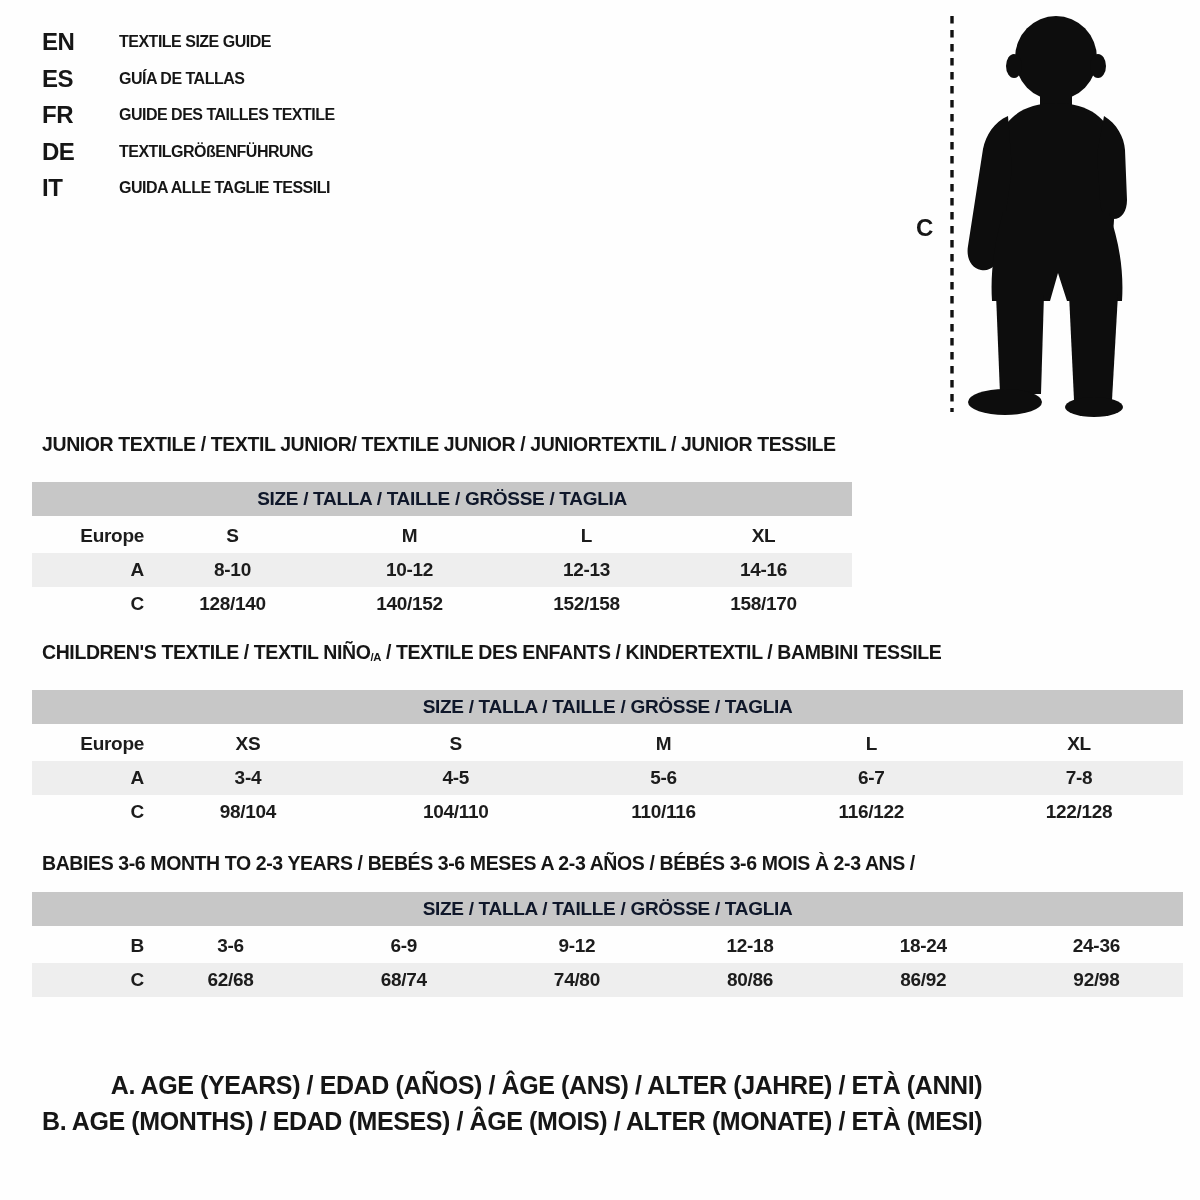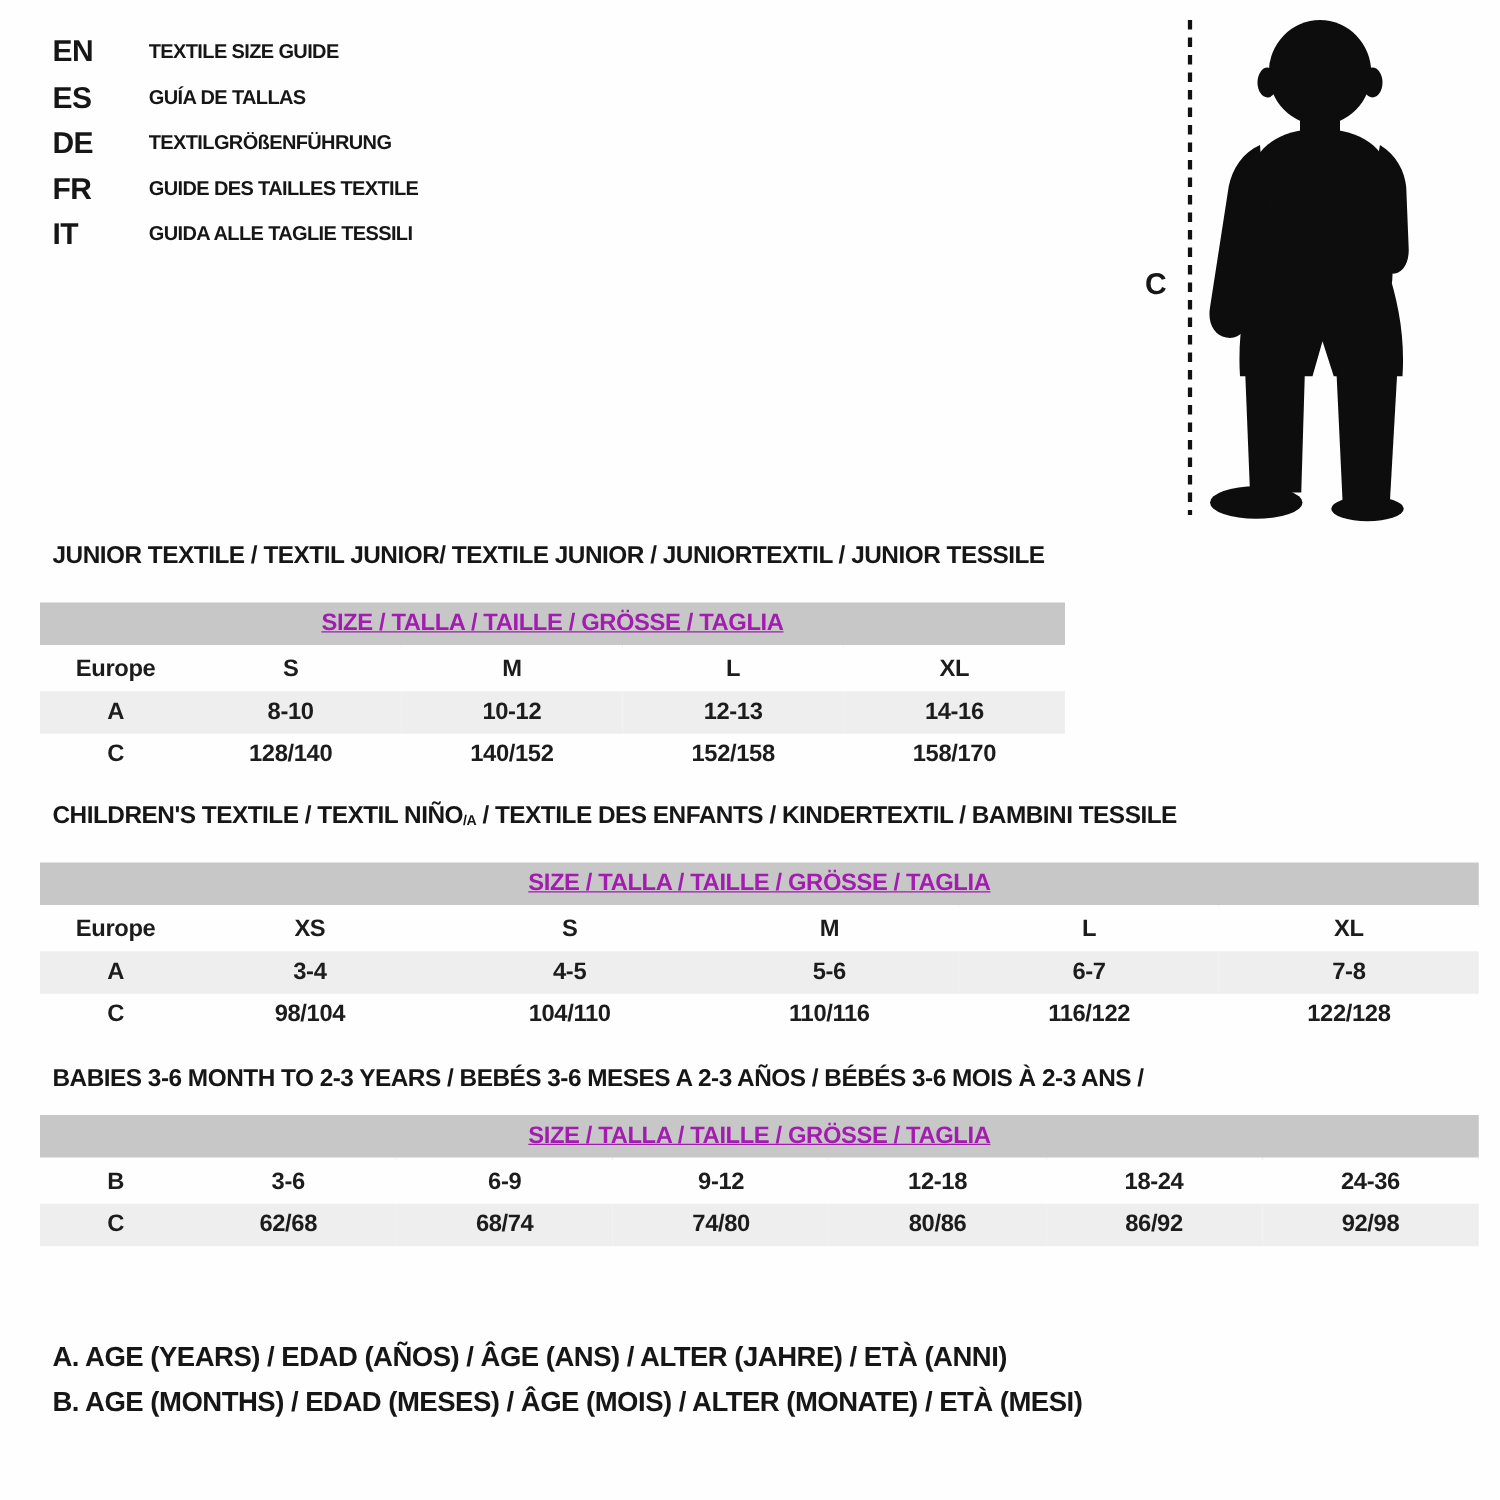--- a/index.html
+++ b/index.html
@@ -46,54 +46,54 @@
   
   .size-table {
     width:100%; border-collapse:collapse; table-layout:fixed;
     font-weight:700; font-size:19px; letter-spacing:-0.3px; color:#1c1c1c;
   }
   .size-table col.c-label { width:112px; }
   .band td {
     background:#c7c7c7; height:30px;
     text-align:left; padding:0 0 0 9px;
     border-bottom:3px solid #fefefe;
-    font-size:19px; color:#a21caf;text-decoration:underline;
+    font-size:19px; color:#0f172a;
   }
   .size-table tbody td { height:34px; text-align:center; padding:0; }
-  .size-table tbody td.row-label { text-align:center; padding-left:9px; }
+  .size-table tbody td.row-label { text-align:right; padding-left:9px; }
   tr.shaded td { background:#eeeeee; }
 
   
   .legend { position:absolute; left:42px; top:1068px; }
   .legend-line {
-    font-size:22px; font-weight:700; letter-spacing:-0.4px;
-    line-height:35.5px; white-space:nowrap;
+    font-size:25px; font-weight:700; letter-spacing:-0.4px;
+    line-height:35.5px; white-space:nowrap;text-align:right;
   }
 </style>
 </head>
 <body>
 
 <div class="page">
 
   <div class="lang-block">
     <div class="lang-row">
       <span class="lang-code">EN</span>
       <span class="lang-title">TEXTILE SIZE GUIDE</span>
     </div>
     <div class="lang-row">
       <span class="lang-code">ES</span>
       <span class="lang-title">GUÍA DE TALLAS</span>
     </div>
     <div class="lang-row">
+      <span class="lang-code">FR</span>
+      <span class="lang-title">GUIDE DES TAILLES TEXTILE</span>
+    </div>
+    <div class="lang-row">
       <span class="lang-code">DE</span>
       <span class="lang-title">TEXTILGRÖßENFÜHRUNG</span>
-    </div>
-    <div class="lang-row">
-      <span class="lang-code">FR</span>
-      <span class="lang-title">GUIDE DES TAILLES TEXTILE</span>
     </div>
     <div class="lang-row">
       <span class="lang-code">IT</span>
       <span class="lang-title">GUIDA ALLE TAGLIE TESSILI</span>
     </div>
   </div>
 
   <div class="figure">
     <span class="figure-label">C</span>
     <svg width="245" height="412" viewBox="0 0 245 412">

